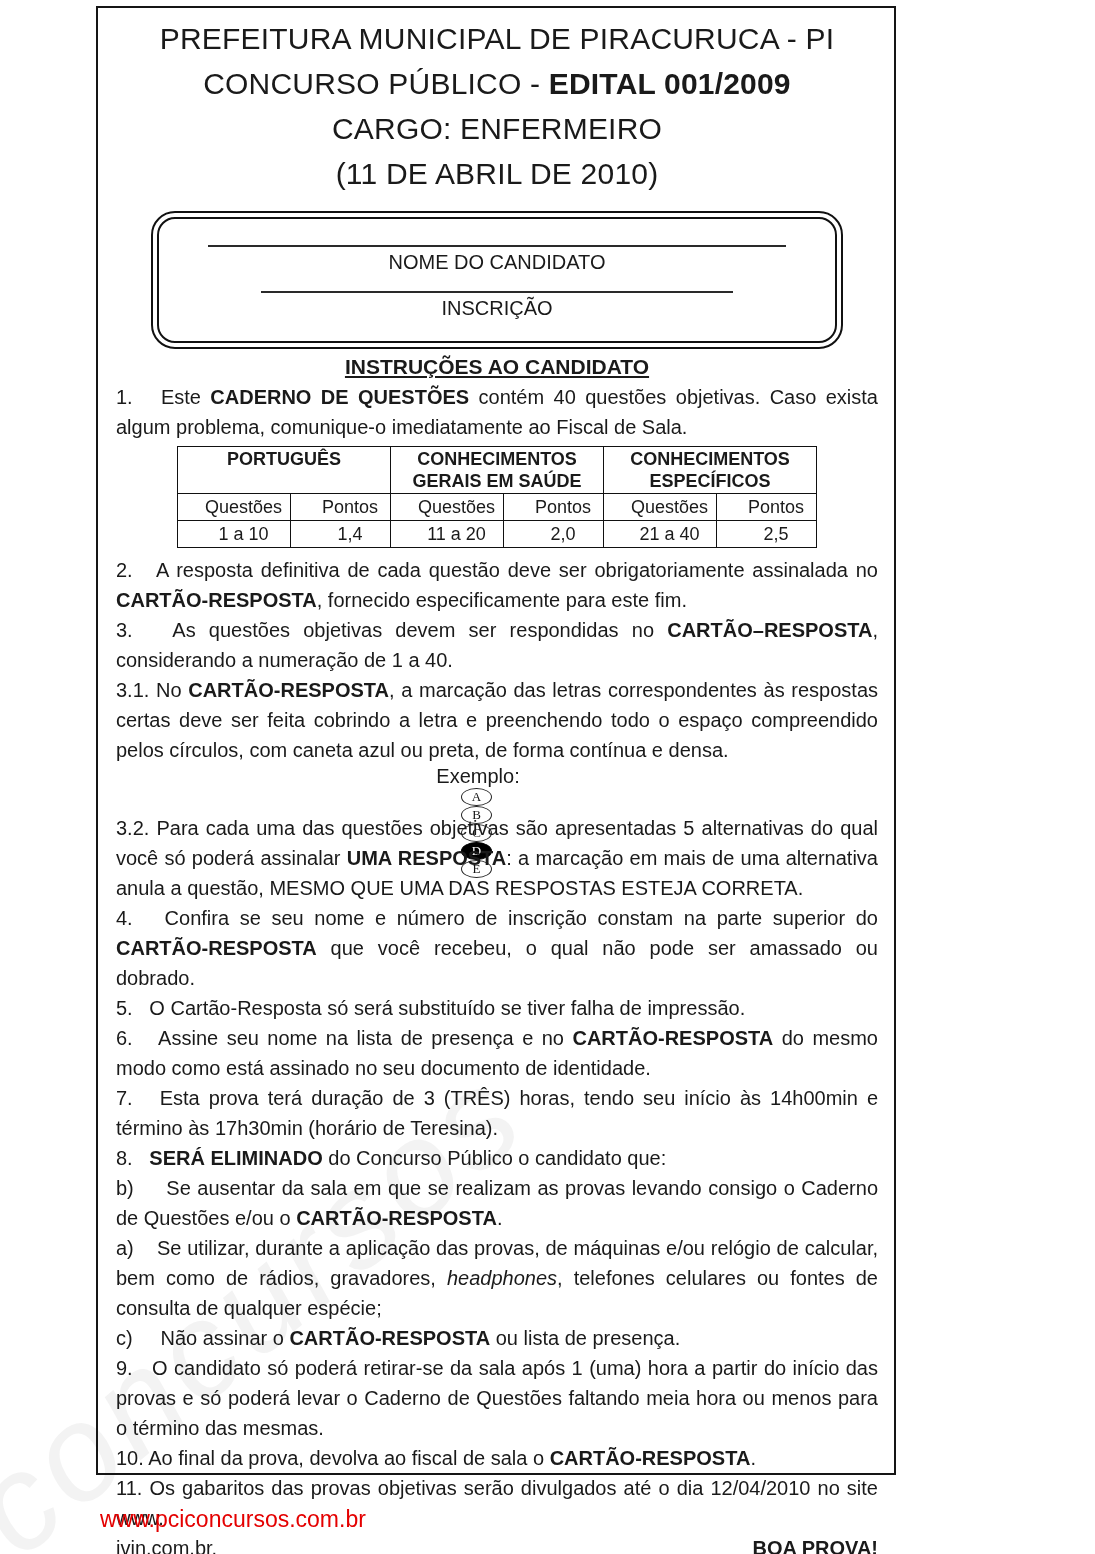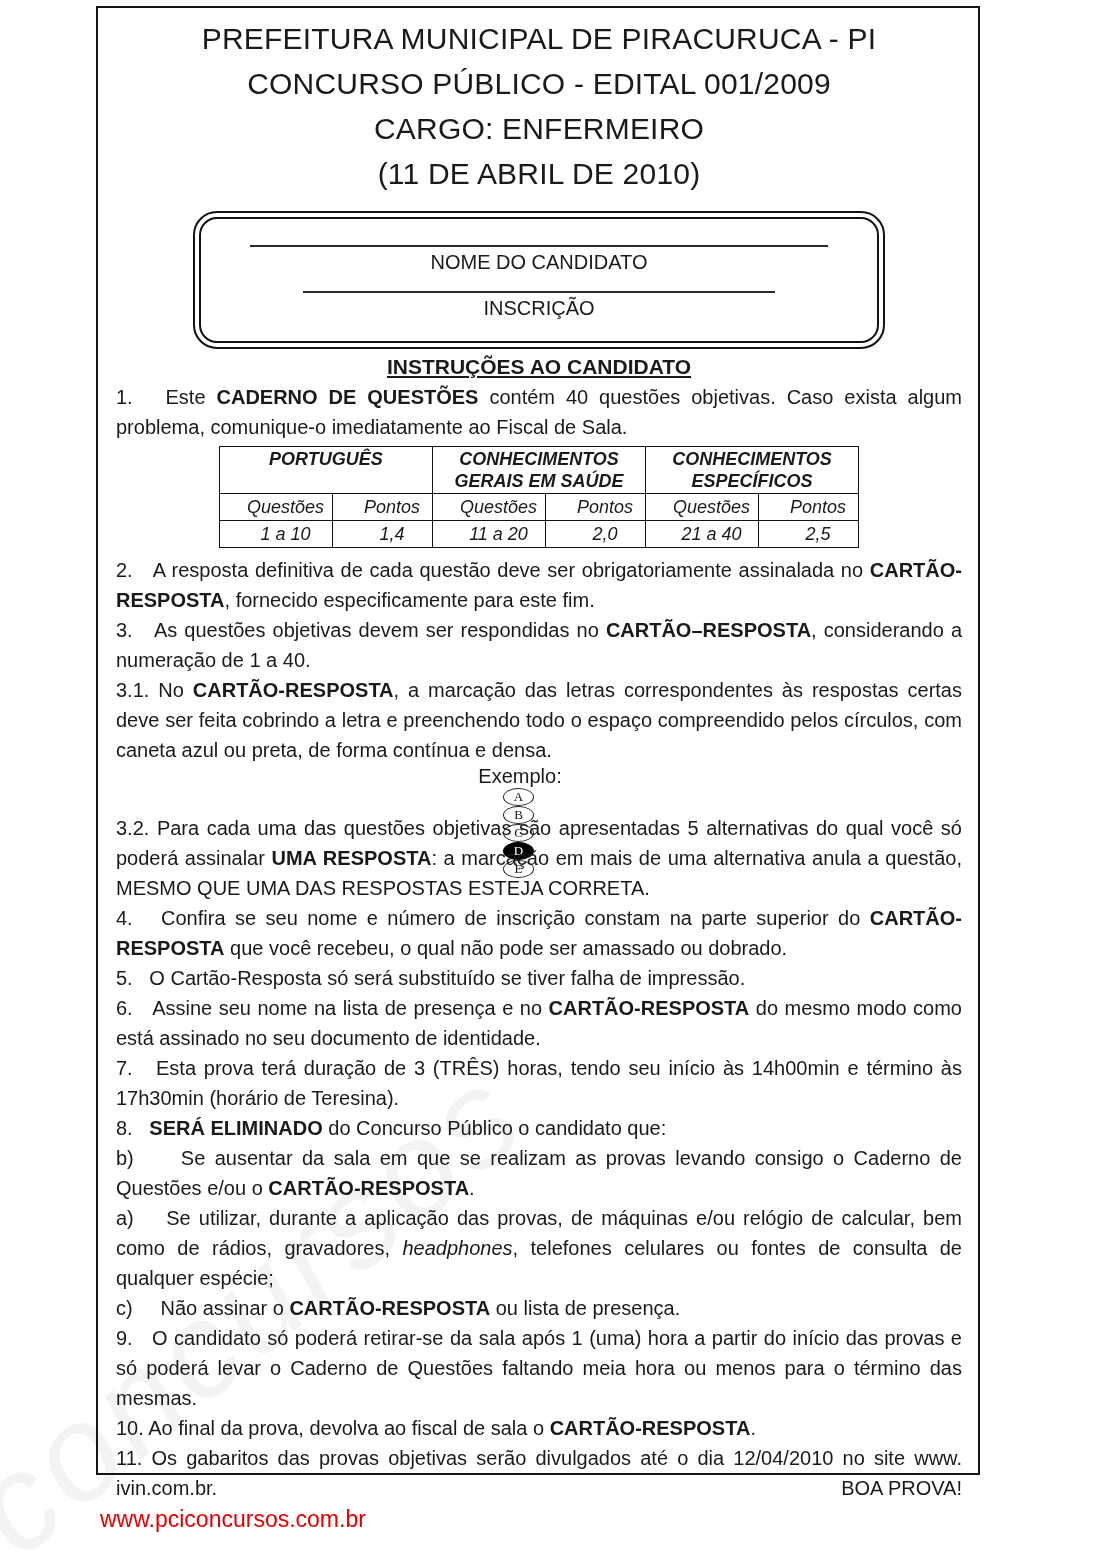--- a/index.html
+++ b/index.html
@@ -12,27 +12,27 @@
   }
   .watermark {
     position:absolute; left:40px; top:1430px;
     transform:rotate(-40deg); transform-origin:left bottom;
     font-size:135px; font-style:italic; letter-spacing:6px;
     color:rgba(80,80,80,0.07); white-space:nowrap; z-index:0;
     pointer-events:none;
   }
   .doc-border {
     position:absolute; left:96px; top:6px;
-    width:884px; height:1469px;
+    width:800px; height:1469px;
     border:2.5px solid #151515;
     padding:8px 16px 0 18px;
     z-index:1;
   }
   .h-line { text-align:center; font-size:30px; line-height:45px; letter-spacing:0.2px; }
-  .b { font-weight:400; }
+  .b { font-weight:700; }
 
   .name-box-outer {
     width:692px; margin:15px auto 6px;
     border:2px solid #111; border-radius:24px; padding:4px;
   }
   .name-box-inner {
     border:2px solid #111; border-radius:18px;
     padding:16px 0 14px;
   }
   .sig-line { border-bottom:2px solid #2a2a2a; margin:0 auto; height:12px; }
@@ -43,21 +43,21 @@
   .inst-title {
     text-align:center; font-size:21px; font-weight:700;
     text-decoration:underline; margin:6px 0 3px;
   }
 
   .para { font-size:20px; line-height:30px; text-align:justify; }
 
   .score-table { border-collapse:collapse; margin:4px auto 7px; }
   .score-table th, .score-table td {
     border:1.5px solid #111; text-align:center;
-    font-size:18px; padding:1px 8px;font-style:italic;
+    font-size:18px; padding:1px 8px;
   }
   .score-table th { font-weight:700; vertical-align:top; width:200px; line-height:22px; }
   .score-table td { width:100px; line-height:24px; font-weight:400;padding-left:27px; }
 
   .example-row { display:flex; align-items:center; height:48px; font-size:20px;flex-direction:column; }
   .ex-label { margin-right:38px; }
   .circle {
     display:inline-flex; align-items:center; justify-content:center;
     width:31px; height:31px; border:1.5px solid #222; border-radius:50%;
     font-family:"Liberation Serif", serif; font-size:13px;

